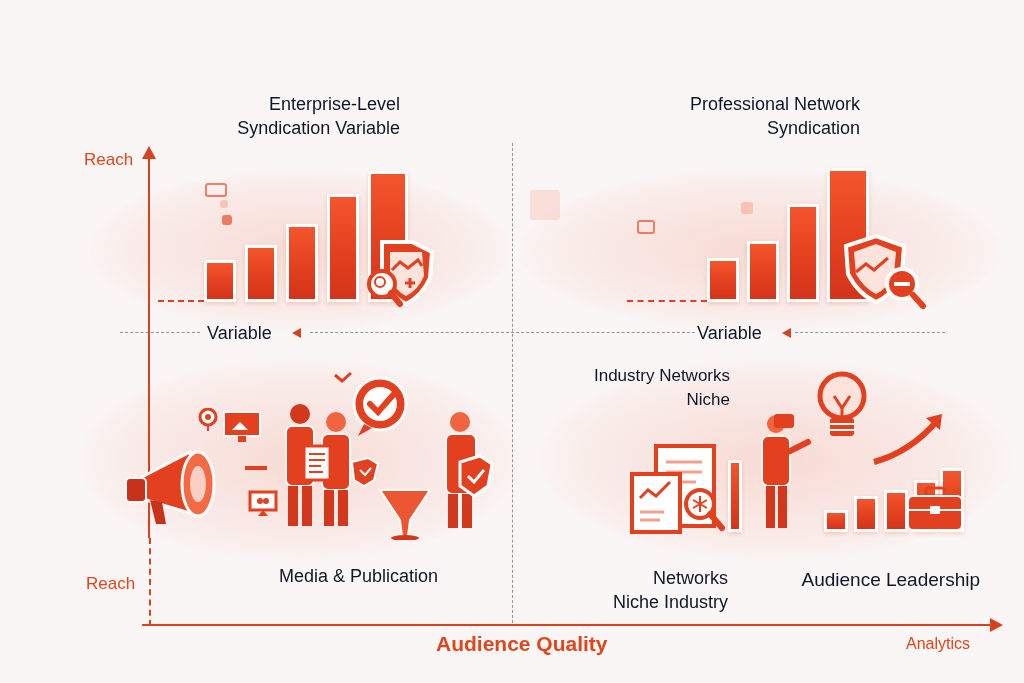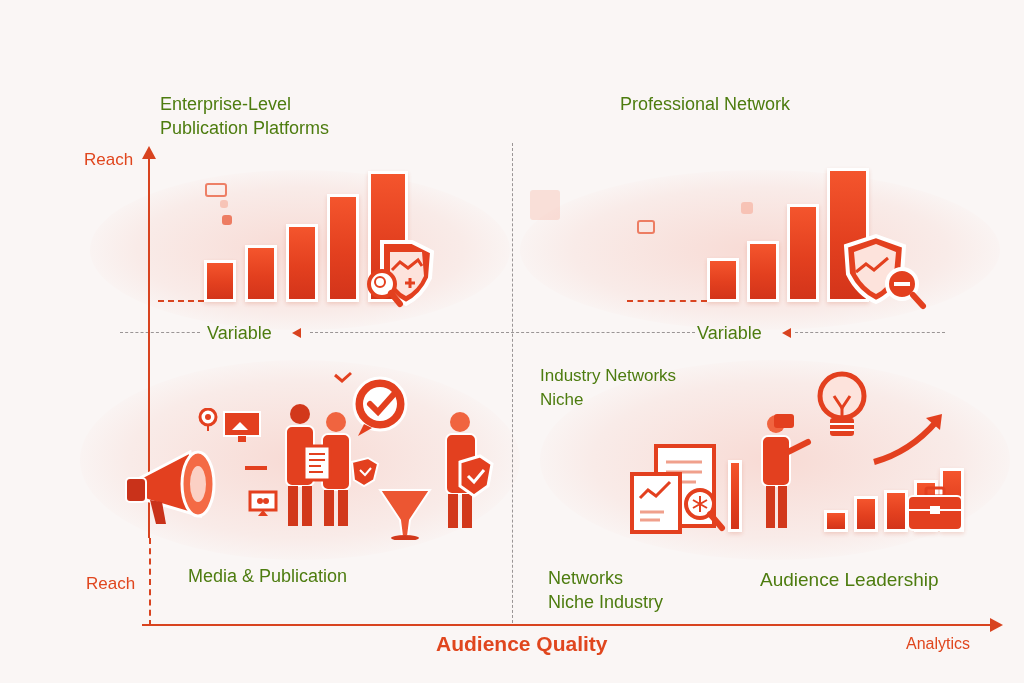--- a/index.html
+++ b/index.html
@@ -3,21 +3,21 @@
 <meta charset="utf-8">
 <style>
   html, body { margin:0; padding:0; }
   body {
     width:1024px; height:683px; overflow:hidden; position:relative;
     background:#faf6f5;
     font-family:"Liberation Sans", "DejaVu Sans", sans-serif;
     color:#2b2b2b;
   }
   .abs { position:absolute; }
-  .label-dark { color:#4d7c0f; font-size:18px; line-height:24px; text-align:left; }
+  .label-dark { color:#0f172a; font-size:18px; line-height:24px; text-align:right; }
   .label-accent { color:#e0461e; }
   .blob {
     position:absolute; border-radius:50%;
     background:radial-gradient(ellipse at center, rgba(240,120,95,0.22) 0%, rgba(240,140,120,0.10) 55%, rgba(250,246,245,0) 75%);
   }
   .bar {
     position:absolute; bottom:0; width:32px;
     background:linear-gradient(180deg,#f4552d 0%,#e3401f 55%,#d3341a 100%);
     border:3px solid #fff; box-sizing:border-box;
     box-shadow:0 2px 4px rgba(200,60,30,0.18);
@@ -53,21 +53,21 @@
 <div class="abs label-accent" style="left:436px;top:632px;font-size:21px;font-weight:bold;">Audience Quality</div>
 <div class="abs label-accent" style="left:906px;top:635px;font-size:16px;">Analytics</div>
 
 <div class="abs label-dark" style="left:207px;top:321px;font-size:18px;">Variable</div>
 <div class="abs" style="left:292px;top:328px;width:0;height:0;border-top:5px solid transparent;border-bottom:5px solid transparent;border-right:9px solid #d8431f;"></div>
 <div class="abs label-dark" style="left:697px;top:321px;font-size:18px;">Variable</div>
 <div class="abs" style="left:782px;top:328px;width:0;height:0;border-top:5px solid transparent;border-bottom:5px solid transparent;border-right:9px solid #d8431f;"></div>
 
 <div class="abs label-dark" style="left:160px;top:92px;width:240px;">
   <div>Enterprise-Level</div>
-  <div>Publication Platforms</div>
+  <div>Syndication Variable</div>
 </div>
 <div class="dash-red-h" style="left:158px;top:300px;width:46px;"></div>
 <div class="abs" style="left:204px;top:171px;width:240px;height:131px;">
   <div class="bar" style="left:0;height:42px;"></div>
   <div class="bar" style="left:41px;height:57px;"></div>
   <div class="bar" style="left:82px;height:78px;"></div>
   <div class="bar" style="left:123px;height:108px;"></div>
   <div class="bar" style="left:164px;height:131px;width:40px;"></div>
 </div>
 <div class="deco-sq" style="left:205px;top:183px;width:18px;height:10px;background:none;border:2px solid #e8502c;"></div>
@@ -79,20 +79,21 @@
   <path d="M30 14 L62 14 L64 38 Q58 52 46 58 Q34 52 30 38 Z" fill="#fde3dc"></path>
   <path d="M32 32 L40 24 L48 30 L58 22 L62 28" fill="none" stroke="#e3401f" stroke-width="3"></path>
   <path d="M50 40 v10 M45 45 h10" stroke="#e3401f" stroke-width="3"></path>
   <circle cx="22" cy="46" r="13" fill="#fff" stroke="#e3401f" stroke-width="4"></circle>
   <circle cx="20" cy="44" r="5" fill="none" stroke="#e3401f" stroke-width="2"></circle>
   <path d="M31 55 L40 66" stroke="#e3401f" stroke-width="6" stroke-linecap="round"></path>
 </svg>
 
 <div class="abs label-dark" style="left:620px;top:92px;width:240px;">
   <div>Professional Network</div>
+  <div>Syndication</div>
 </div>
 <div class="dash-red-h" style="left:627px;top:300px;width:80px;"></div>
 <div class="abs" style="left:707px;top:168px;width:240px;height:134px;">
   <div class="bar" style="left:0;height:44px;"></div>
   <div class="bar" style="left:40px;height:61px;"></div>
   <div class="bar" style="left:80px;height:98px;"></div>
   <div class="bar" style="left:120px;height:134px;width:42px;"></div>
 </div>
 <div class="deco-sq" style="left:637px;top:220px;width:14px;height:10px;background:none;border:2px solid #e8502c;"></div>
 <div class="deco-sq" style="left:741px;top:202px;width:12px;height:12px;"></div>

